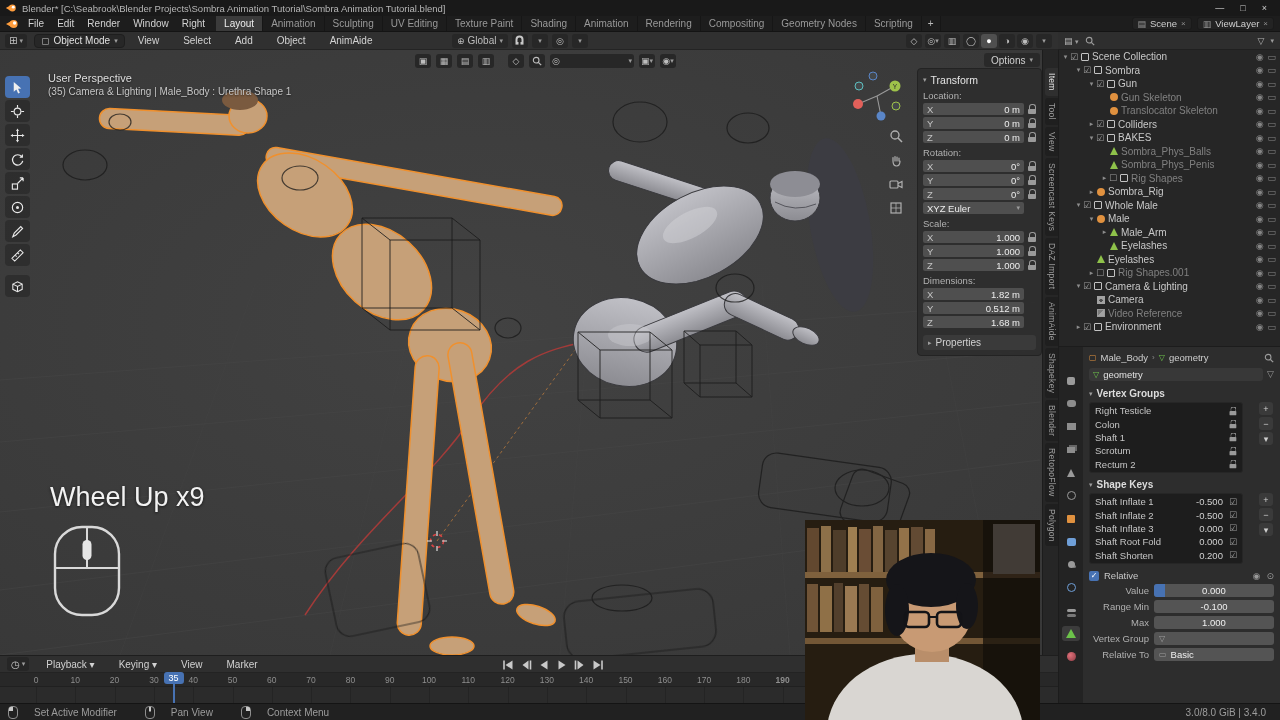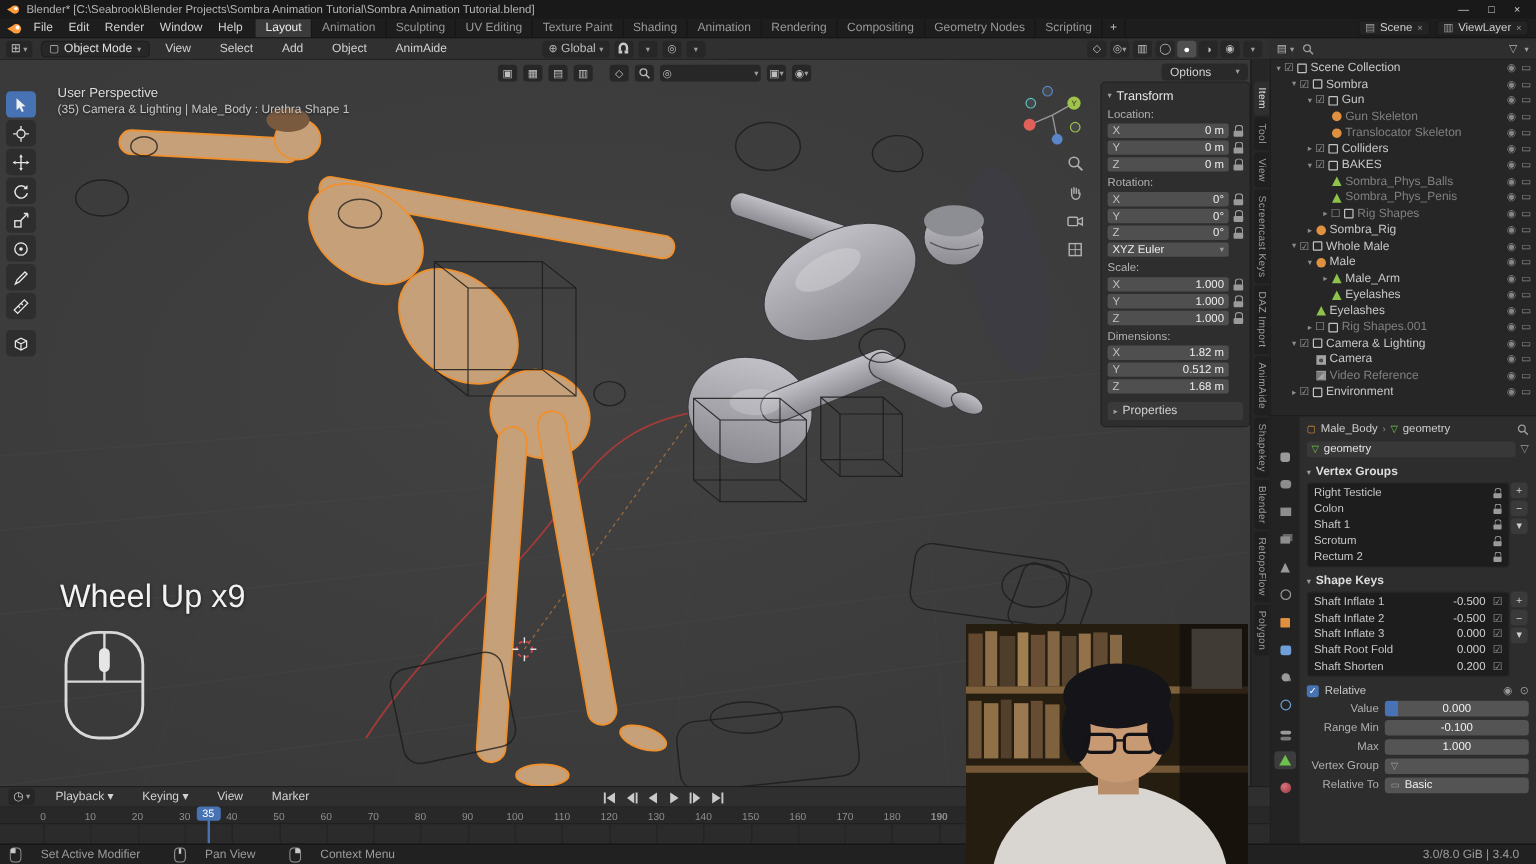--- a/index.html
+++ b/index.html
@@ -44,21 +44,21 @@
 
 .outliner-header{position:absolute;left:1058px;top:32px;width:222px;height:18px;background:#2e2e2e;
   border-bottom:1px solid #202020;display:flex;align-items:center;gap:6px;padding:0 6px;font-size:9px;color:#b5b5b5}
 .oh-spacer{flex:1}
 
 
 .viewport{position:absolute;left:0;top:50px;width:1058px;height:605px;overflow:hidden;
   background:linear-gradient(#3e3e3e,#383838)}
 #scene{position:absolute;left:0;top:0}
 .vp-header2{position:absolute;left:415px;top:4px;display:flex;gap:5px;align-items:center}
-.vp-options{position:absolute;right:18px;top:3px;display:flex;align-items:center;gap:20px;
+.vp-options{position:absolute;right:18px;top:3px;display:flex;align-items:center;gap:4px;
   background:#262626cc;border-radius:3px;height:14px;padding:0 7px;font-size:10px;color:#d0d0d0}
 .overlaytext{position:absolute;left:48px;top:22px;pointer-events:none}
 .ovl1{font-size:11px;color:#dedede;text-shadow:0 1px 2px #0008}
 .ovl2{font-size:10px;color:#c6c6c6;margin-top:2px;text-shadow:0 1px 2px #0008}
 #toolbar{position:absolute;left:5px;top:26px;display:flex;flex-direction:column;gap:2px}
 .tool{width:25px;height:22px;background:rgba(44,44,44,.85);border-radius:4px;display:flex;align-items:center;justify-content:center}
 .tool.active{background:#4772b3}
 .tool.sep{margin-top:7px}
 #navgizmo{position:absolute;left:845px;top:14px}
 #viewbtns{position:absolute;left:888px;top:78px;display:flex;flex-direction:column;gap:8px;opacity:.9}
@@ -128,21 +128,21 @@
 .pcontent{flex:1;padding:3px 6px;font-size:9.5px;overflow:hidden}
 .pbreadcrumb{display:flex;align-items:center;gap:4px;height:15px;color:#cfcfcf}
 .bsep{color:#8a8a8a;font-size:8px}
 .bicon{font-size:8px}
 .bicon.orange{color:#e0913f}
 .bicon.green{color:#6cc24a}
 .pb-spacer{flex:1}
 .pdatarow{display:flex;align-items:center;gap:4px;height:16px;margin-top:1px}
 .db-field{flex:1;display:flex;align-items:center;gap:4px;background:#383838;border-radius:3px;height:13px;padding:0 4px;color:#e2e2e2}
 .psec-title{display:flex;align-items:center;gap:4px;color:#dcdcdc;font-size:10px;margin:6px 0 3px;font-weight:bold}
-.plist{display:flex;gap:1px}
+.plist{display:flex;gap:16px}
 .plist-box{flex:1;background:#1d1d1d;border:1px solid #262626;border-radius:3px;padding:1px 0;height:71px;overflow:hidden}
 .plrow{display:flex;align-items:center;height:13.4px;padding:0 5px;color:#c6c6c6}
 .vgname,.skname{flex:1;overflow:hidden;white-space:nowrap}
 .skval{width:36px;text-align:right;color:#d2d2d2}
 .skchk{margin-left:6px;color:#9a9a9a;font-size:9px}
 .plbtns{width:15px;display:flex;flex-direction:column;gap:2px}
 .plbtn{width:14px;height:13px;background:#3a3a3a;border-radius:3px;display:flex;align-items:center;justify-content:center;color:#cfcfcf;font-size:9px}
 .prelrow{display:flex;align-items:center;gap:5px;margin-top:6px}
 .chk{width:10px;height:10px;background:#4772b3;border-radius:2px;color:#fff;font-size:8px;display:flex;align-items:center;justify-content:center;flex:none}
 .prel-icons{margin-left:auto;display:flex;gap:6px;color:#9a9a9a;font-size:9px}
@@ -202,21 +202,21 @@
     <svg width="14" height="10" viewBox="0 0 14 10" style="margin-left:5px">
       <path d="M1 5 L6 2.2 L6 7.8 Z" fill="#ff9d3d"></path>
       <circle cx="8.6" cy="5" r="4" fill="#ff9d3d"></circle>
         <circle cx="9.6" cy="4" r="1.7" fill="#fff"></circle>
     </svg>
     <span id="mb-menus">
         <span class="menu">File</span>
         <span class="menu">Edit</span>
         <span class="menu">Render</span>
         <span class="menu">Window</span>
-        <span class="menu">Help</span>
+        <span class="menu">Right</span>
       </span>
     <span id="wstabs">
         <span class="wstab active">Layout</span>
         <span class="wstab">Animation</span>
         <span class="wstab">Sculpting</span>
         <span class="wstab">UV Editing</span>
         <span class="wstab">Texture Paint</span>
         <span class="wstab">Shading</span>
         <span class="wstab">Animation</span>
         <span class="wstab">Rendering</span>

